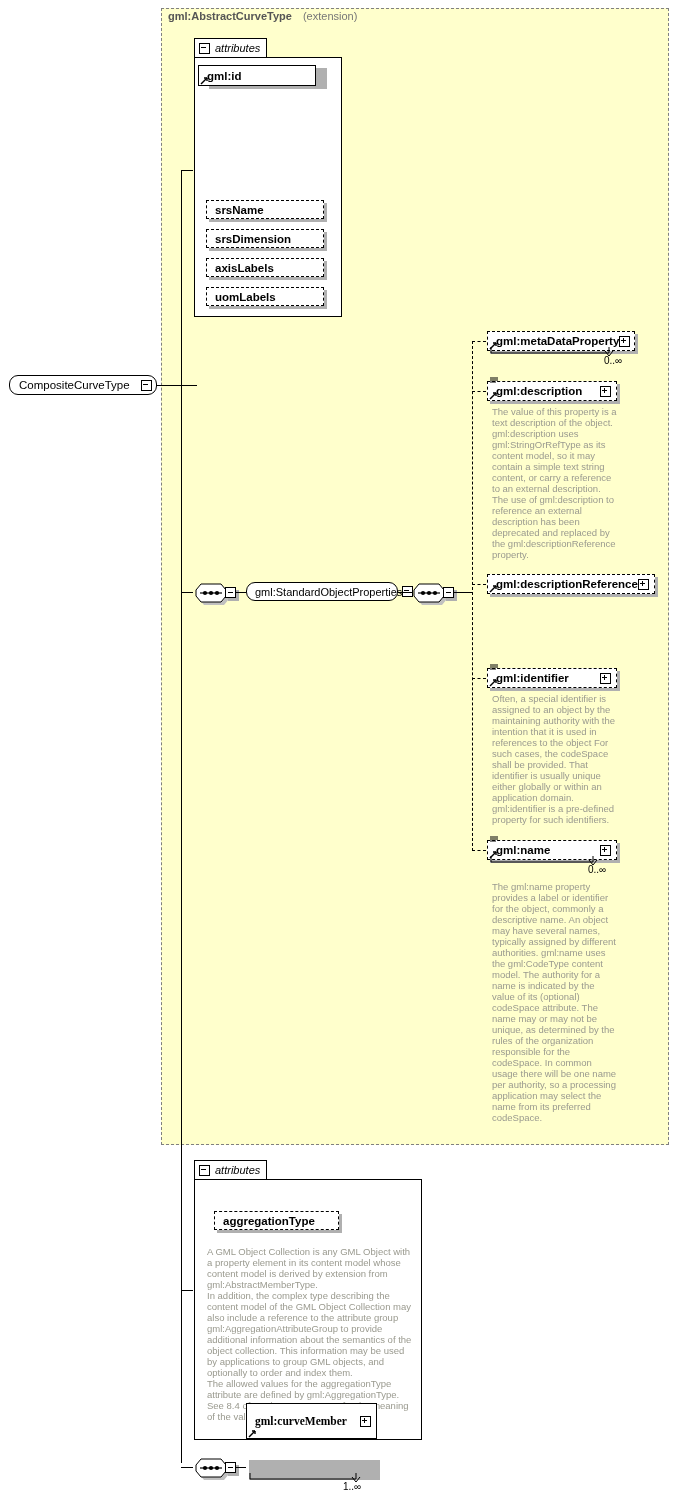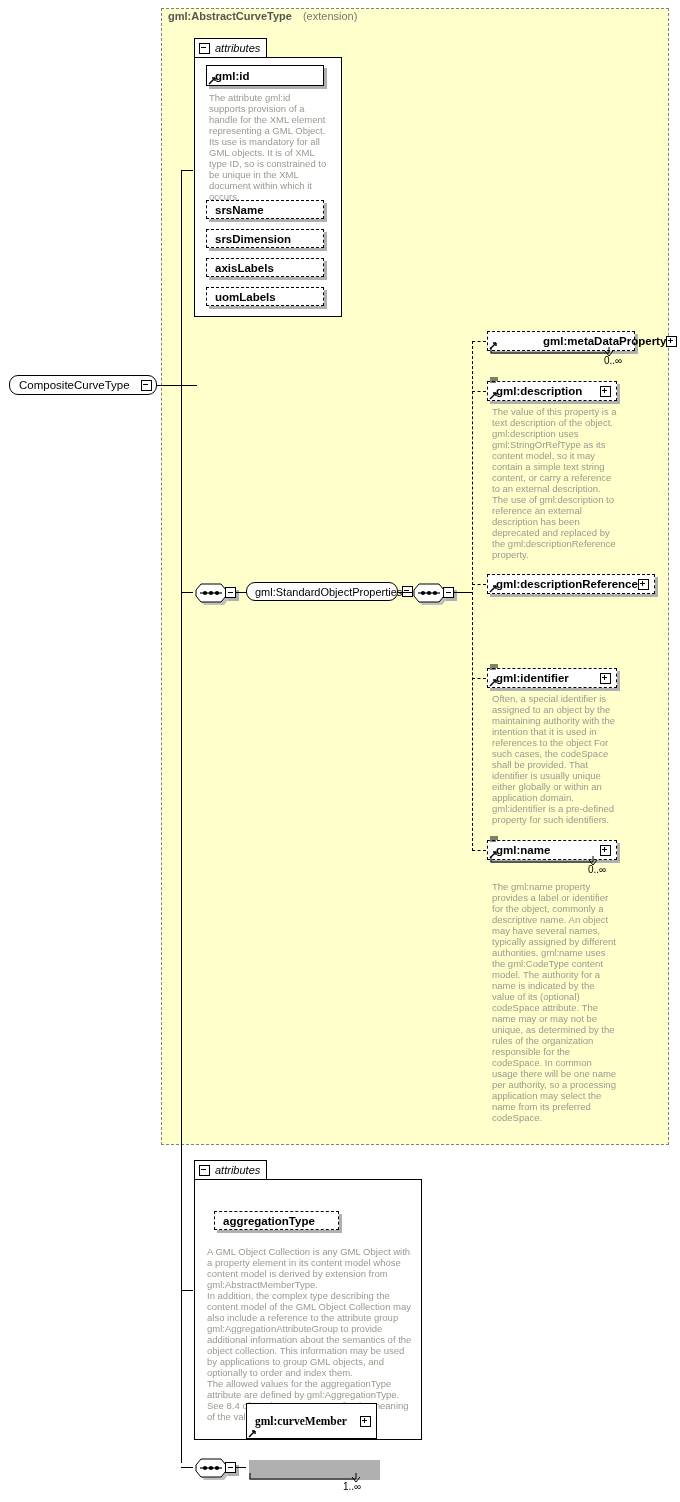--- a/index.html
+++ b/index.html
@@ -127,28 +127,27 @@
   <div class="hline" style="left:181px;top:1290px;width:12px;"></div>
   <div class="hline" style="left:181px;top:1467px;width:12px;"></div>
 
   <div class="abs attr-tab" style="left:194px;top:38px;width:73px;">
     <span class="pm"></span>
     <span class="lbl">attributes</span>
   </div>
   <div class="abs attr-box" style="left:194px;top:57px;width:148px;height:260px;"></div>
 
   <div class="abs" style="left:209px;top:68px;width:118px;height:21px;background:#b0b0b0;"></div>
-  <div class="node solid" style="left:206px;top:65px;width:118px;height:21px;">
+  <div class="node solid" style="left:198px;top:65px;width:118px;height:21px;">
     <span class="node-label">gml:id</span>
     <svg class="inarrow" viewBox="0 0 9 9">
       <path d="M1 8 L7 2" stroke="#000" stroke-width="1.4" fill="none"></path>
       <path d="M7 2 L4 2 M7 2 L7 5" stroke="#000" stroke-width="1.4" fill="none"></path>
     </svg>
   </div>
-  <div class="doc" style="left:209px;top:92px;width:118px;">The attribute gml:id supports provision of a handle for the XML element representing a GML Object. Its use is mandatory for all GML objects. It is of XML type ID, so is constrained to be unique in the XML document within which it occurs.</div>
 
   <div class="abs" style="left:209px;top:203px;width:118px;height:19px;background:#b0b0b0;"></div>
   <div class="node dashed" style="left:206px;top:200px;width:118px;height:19px;">
     <span class="node-label">srsName</span>
   </div>
 
   <div class="abs" style="left:209px;top:232px;width:118px;height:19px;background:#b0b0b0;"></div>
   <div class="node dashed" style="left:206px;top:229px;width:118px;height:19px;">
     <span class="node-label">srsDimension</span>
   </div>
@@ -204,21 +203,21 @@
   <div class="hline" style="left:454px;top:592px;width:18px;"></div>
   <div class="dashv" style="left:472px;top:341px;height:510px;"></div>
 
   <div class="dashh" style="left:472px;top:341px;width:14px;"></div>
   <div class="dashh" style="left:472px;top:391px;width:14px;"></div>
   <div class="dashh" style="left:472px;top:584px;width:14px;"></div>
   <div class="dashh" style="left:472px;top:678px;width:14px;"></div>
   <div class="dashh" style="left:472px;top:850px;width:14px;"></div>
 
   <div class="abs" style="left:490px;top:334px;width:148px;height:20px;background:#b0b0b0;"></div>
-  <div class="node dashed" style="left:487px;top:331px;width:148px;height:20px;padding-left:47px;">
+  <div class="node dashed" style="left:487px;top:331px;width:148px;height:20px;">
     <span class="node-label">gml:metaDataProperty</span>
     <span class="pmwrap">
         <span class="pm plus"></span>
       </span>
     <svg class="inarrow" viewBox="0 0 9 9">
       <path d="M1 8 L7 2" stroke="#000" stroke-width="1.4" fill="none"></path>
       <path d="M7 2 L4 2 M7 2 L7 5" stroke="#000" stroke-width="1.4" fill="none"></path>
     </svg>
   </div>
   <svg class="abs" style="left:487px;top:345px;width:148px;height:14px;" viewBox="0 0 148 14">

